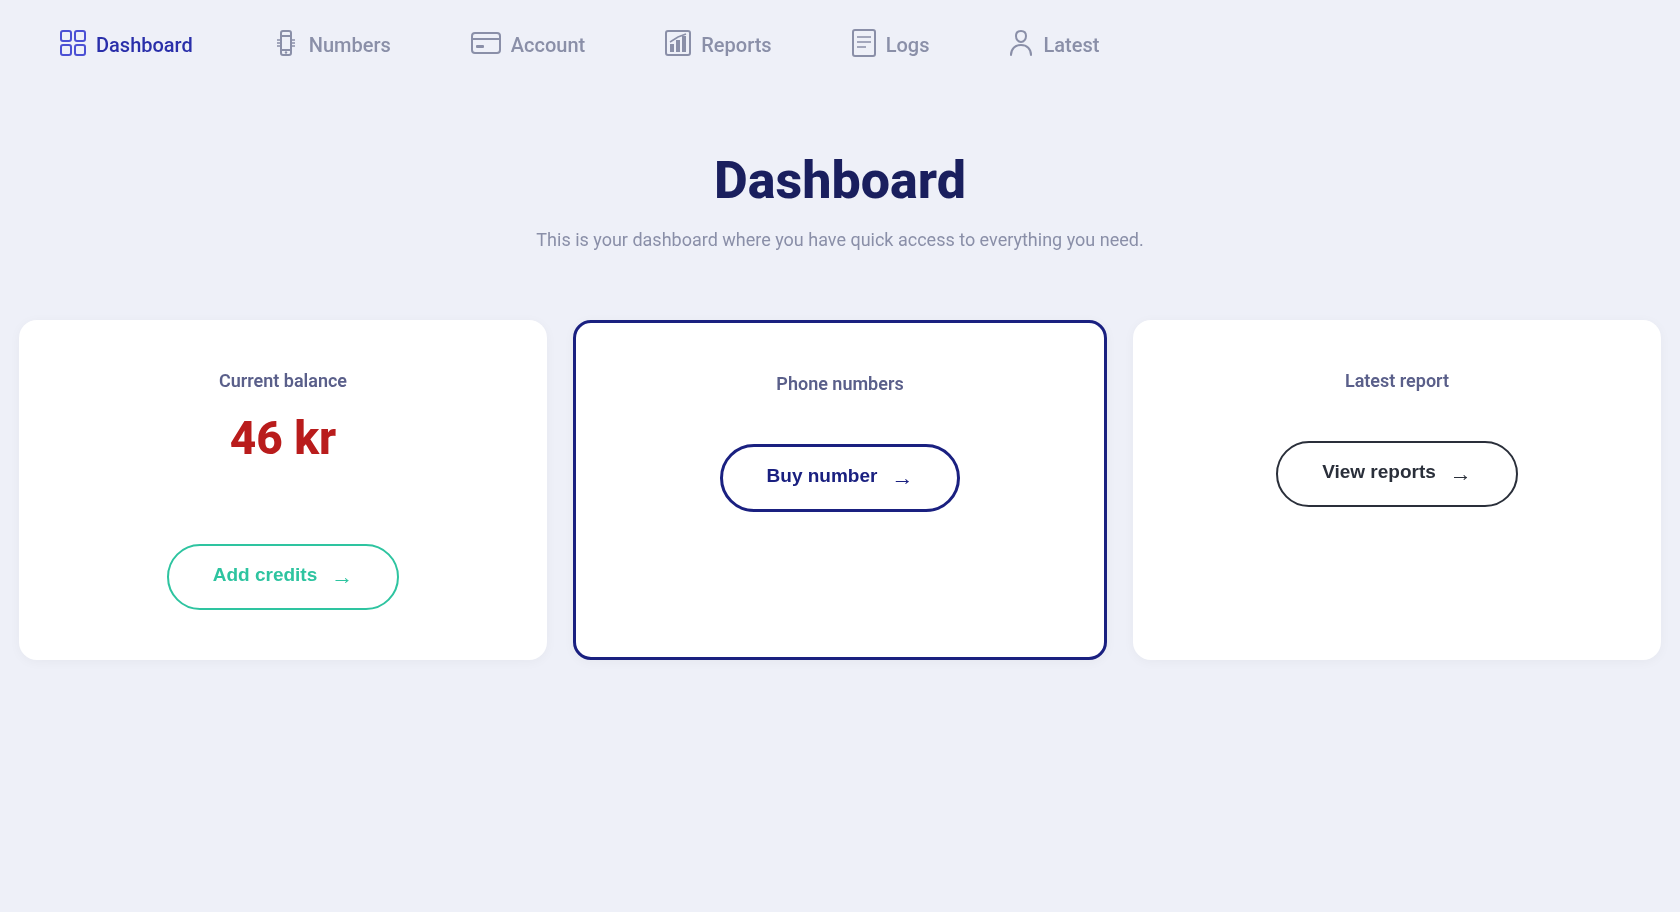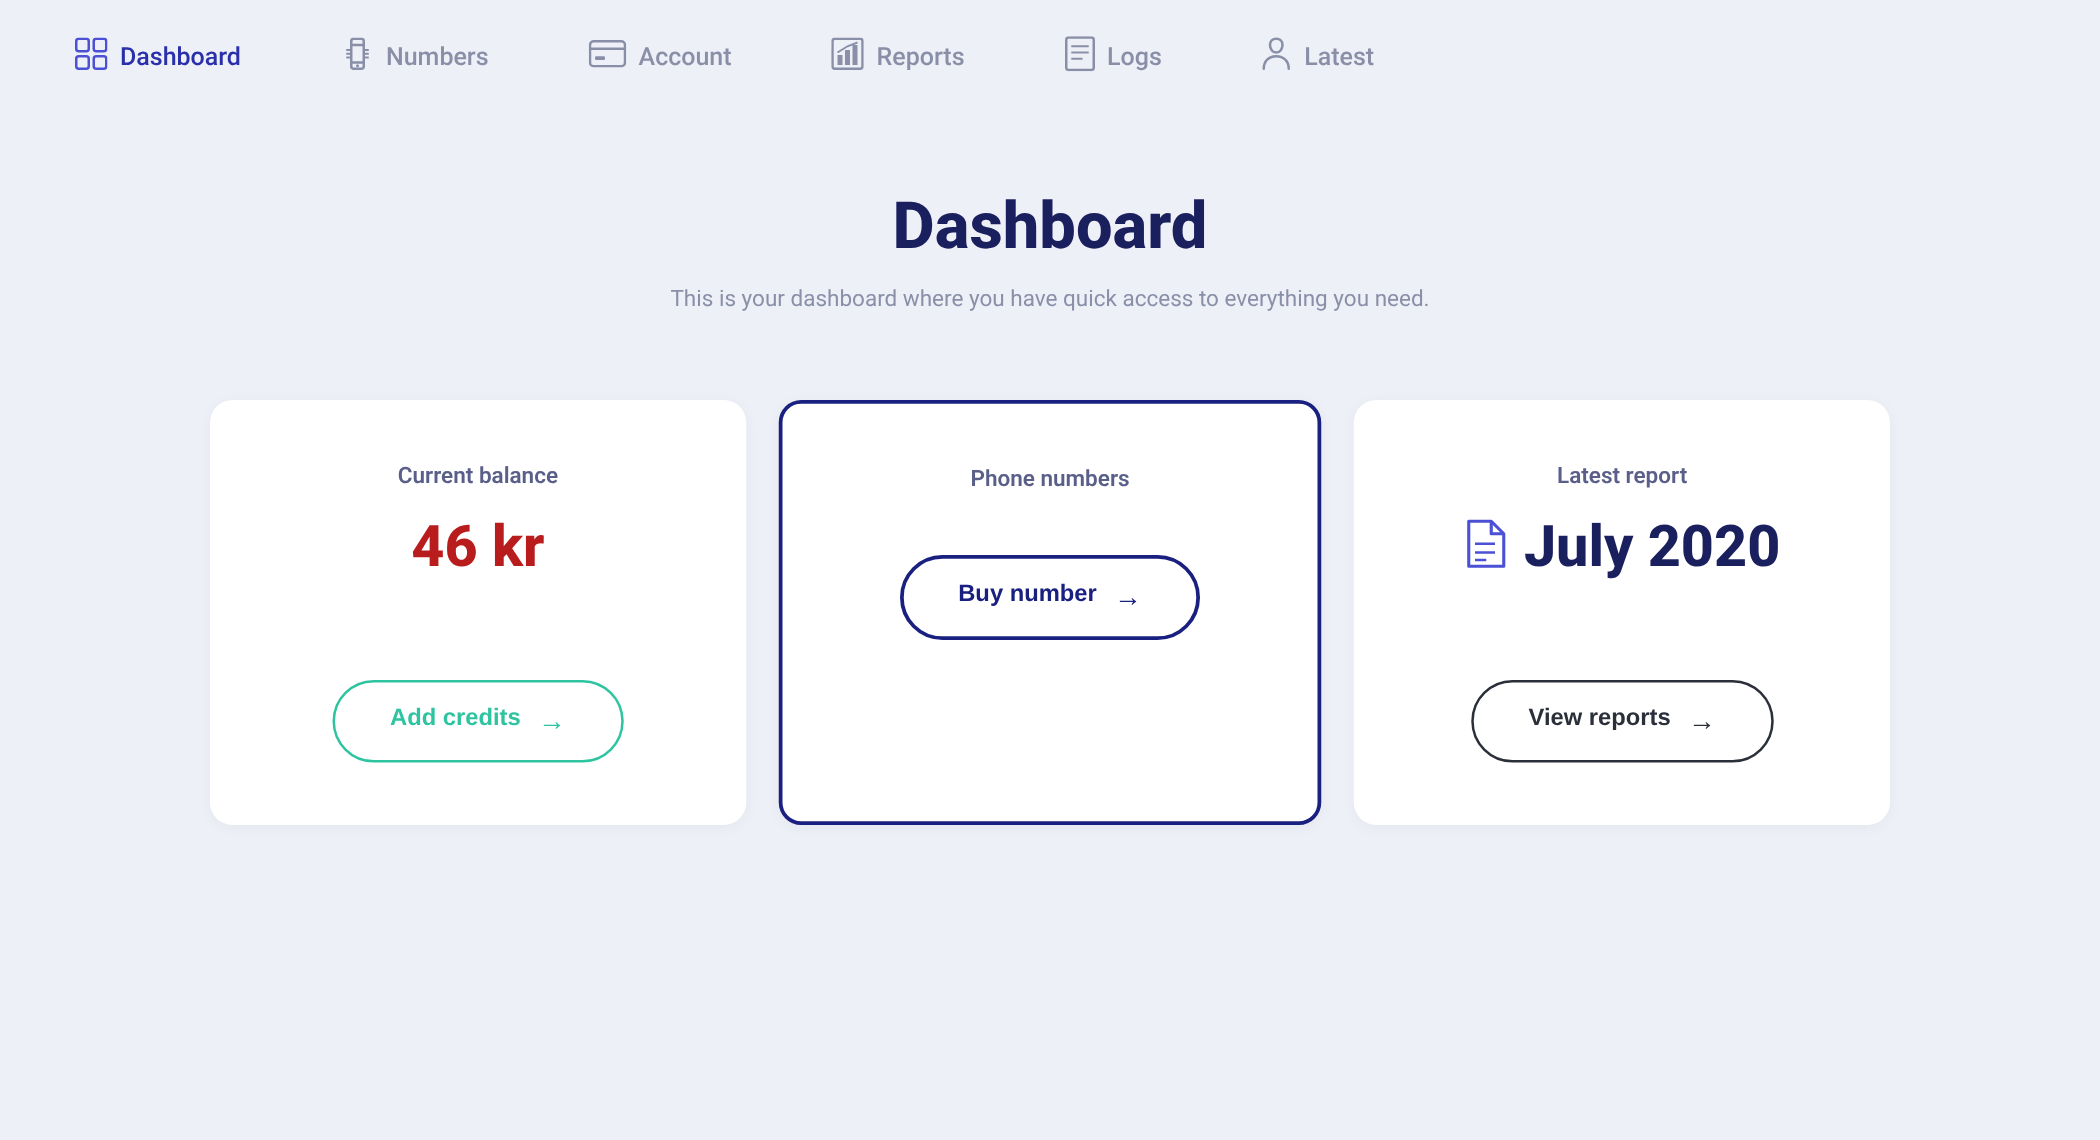--- a/index.html
+++ b/index.html
@@ -67,21 +67,21 @@
     .page-subtitle {
       font-size: 18px;
       color: #8a8fa8;
       margin-bottom: 70px;
     }
 
     
     .cards-container {
       display: flex;
       gap: 26px;
-      width: 1344px;
+      width: 1642px;
     }
 
     .card {
       flex: 1;
       background: #ffffff;
       border-radius: 18px;
       padding: 50px 40px 50px 40px;
       display: flex;
       flex-direction: column;
       align-items: center;
@@ -263,32 +263,20 @@
     <div class="card card-highlighted">
       <span class="card-label">Phone numbers</span>
       <button class="btn btn-navy">
         <span>Buy number</span>
         <span class="btn-arrow">→</span>
       </button>
     </div>
 
     <div class="card">
       <span class="card-label">Latest report</span>
-      <div class="card-value-row">
-        <span class="card-doc-icon">
-          <svg width="34" height="40" viewBox="0 0 34 40" fill="none" xmlns="http://www.w3.org/2000/svg">
-            <path d="M4 2 H22 L32 12 V38 H4 V2Z" stroke="#4b50d4" stroke-width="2.5" fill="none" stroke-linejoin="round"></path>
-            <path d="M22 2 V12 H32" stroke="#4b50d4" stroke-width="2.5" fill="none" stroke-linejoin="round"></path>
-            <line x1="9" y1="20" x2="25" y2="20" stroke="#4b50d4" stroke-width="2"></line>
-            <line x1="9" y1="27" x2="25" y2="27" stroke="#4b50d4" stroke-width="2"></line>
-            <line x1="9" y1="33" x2="18" y2="33" stroke="#4b50d4" stroke-width="2"></line>
-          </svg>
-        </span>
-        <span class="card-value-large">July 2020</span>
-      </div>
       <button class="btn btn-dark">
         <span>View reports</span>
         <span class="btn-arrow">→</span>
       </button>
     </div>
 
   </div>
 </main>
 
 </body></html>

